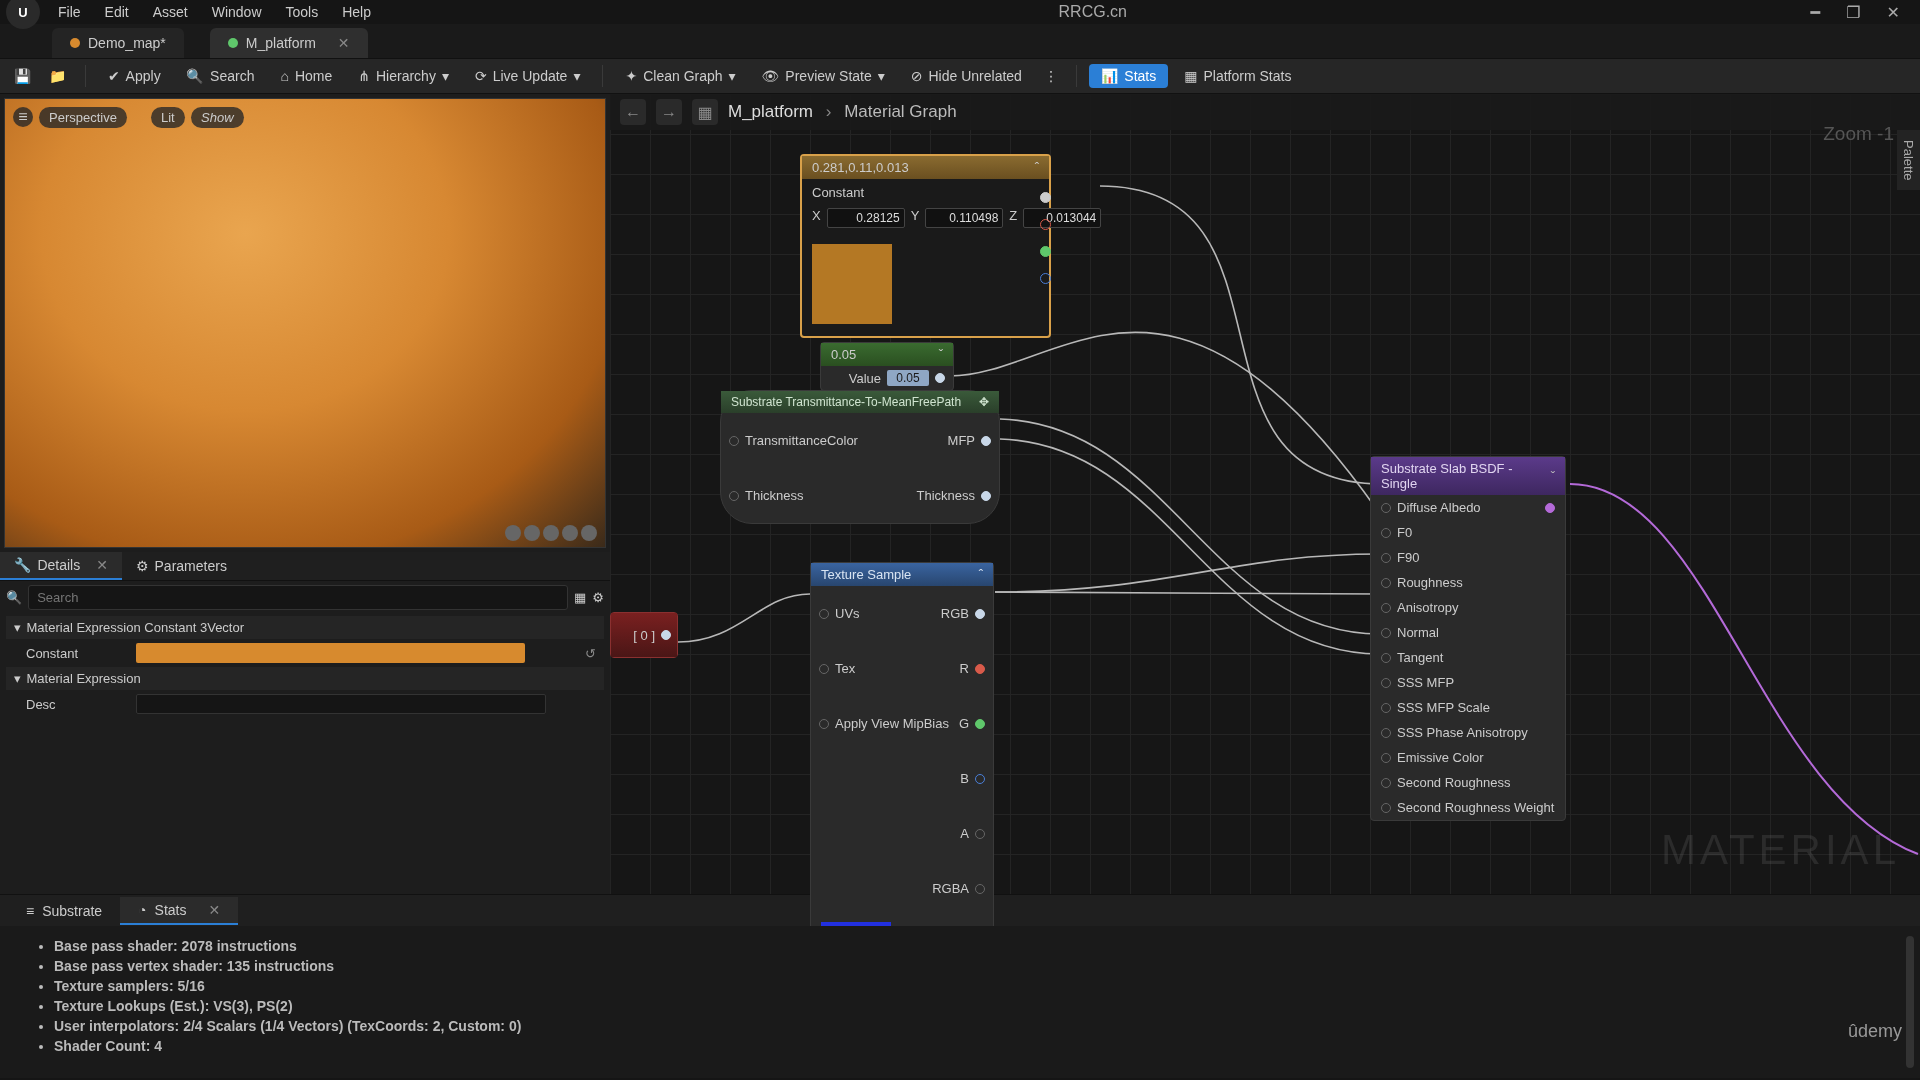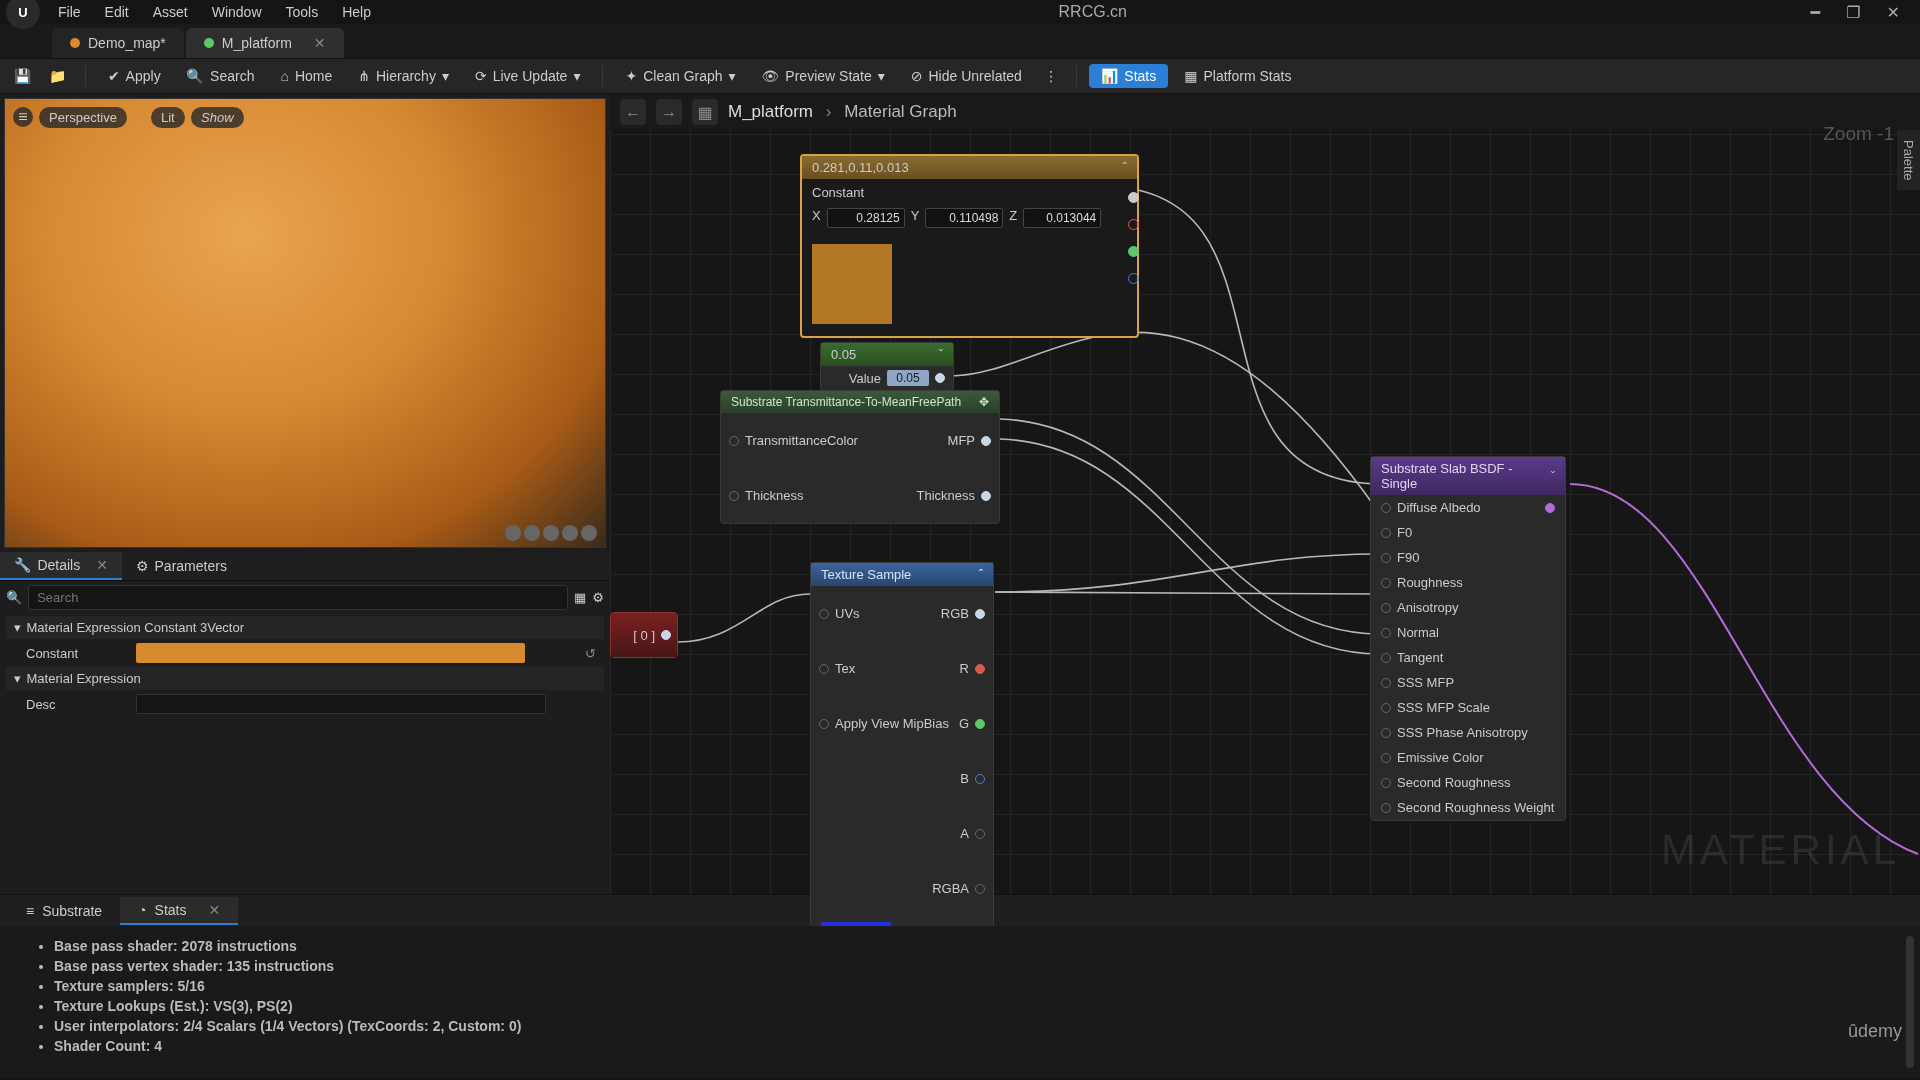--- a/index.html
+++ b/index.html
@@ -4,21 +4,21 @@
 <style>
 * { margin: 0; padding: 0; box-sizing: border-box; font-family: "Segoe UI", Arial, sans-serif; }
 html, body { width: 1920px; height: 1080px; overflow: hidden; background: #1a1a1a; color: #ccc; }
 .titlebar { height: 24px; background: #151515; display: flex; align-items: center; font-size: 14px; }
 .titlebar .logo { width: 34px; height: 34px; margin: 0 6px; background: #2a2a2a; border-radius: 50%; display: flex; align-items: center; justify-content: center; color: #fff; font-weight: bold; font-size: 13px; }
 .titlebar .menu-item { padding: 2px 12px; cursor: pointer; }
 .titlebar .spacer { flex: 1; text-align: center; font-size: 16px; color: #aaa; }
 .window-ctrl { display: flex; gap: 10px; padding-right: 12px; }
 .window-ctrl span { padding: 2px 8px; font-size: 16px; color: #aaa; cursor: pointer; }
 
-.tabbar { height: 34px; background: #1a1a1a; display: flex; align-items: flex-end; padding-left: 52px; }
+.tabbar { height: 34px; background: #1a1a1a; display: flex; align-items: flex-end; padding-left: 52px; gap: 24px; }
 .tab { height: 30px; display: flex; align-items: center; padding: 0 18px; background: #242424; border-radius: 6px 6px 0 0; margin-right: 2px; font-size: 14px; gap: 8px; }
 .tab.active { background: #2f2f2f; }
 .tab .dot { width: 10px; height: 10px; border-radius: 50%; }
 .tab .dot.orange { background: #d78a2e; }
 .tab .dot.green { background: #5fc76b; }
 .tab .close { margin-left: 14px; color: #888; }
 
 .toolbar { height: 36px; background: #262626; display: flex; align-items: center; padding: 0 8px; gap: 6px; border-bottom: 1px solid #111; border-top: 1px solid #111;}
 .toolbar .tbtn { display: flex; align-items: center; gap: 6px; padding: 4px 10px; border-radius: 4px; font-size: 14px; cursor: pointer; }
 .toolbar .tbtn.icon-only { padding: 4px 6px; }
@@ -68,34 +68,34 @@
 .node .pin-left { display: flex; align-items: center; gap: 6px; }
 .node .pin-right { display: flex; align-items: center; gap: 6px; }
 .pin { width: 10px; height: 10px; border-radius: 50%; border: 1px solid #666; }
 .pin.full { background: #c8d7e8; border-color: #c8d7e8; }
 .pin.red { background: #d85a4a; border-color: #d85a4a; }
 .pin.green { background: #5fc76b; border-color: #5fc76b; }
 .pin.blue { background: #4a7fd8; border-color: #4a7fd8; }
 .pin.white { background: #ccc; border-color: #ccc; }
 .pin.hollow { background: transparent; }
 
-.const-node { top: 60px; left: 190px; width: 339px; border: 2px solid #d9a14a; background: #1a1a1a; }
+.const-node { top: 60px; left: 190px; width: 251px; border: 2px solid #d9a14a; background: #1a1a1a; }
 .const-node .node-head { background: linear-gradient(#8a6b30, #6a4f20); }
 .const-node .xyz { display: flex; gap: 6px; padding: 8px 10px; }
 .const-node .xyz input { width: 78px; background: #111; border: 1px solid #444; color: #ddd; padding: 2px 4px; font-size: 12px; text-align: right; border-radius: 2px; }
 .const-node .swatch-big { width: 80px; height: 80px; background: #b47824; margin: 8px 10px 12px; }
 .const-node .side-pins { position: absolute; right: -2px; top: 36px; display: flex; flex-direction: column; gap: 16px; }
 .const-node .side-pins .pin { width: 11px; height: 11px; }
 
 .scalar-node { top: 248px; left: 210px; width: 134px; }
 .scalar-node .node-head { background: linear-gradient(#3a6b30, #2a4f20); }
 .scalar-node .val { display: flex; align-items: center; justify-content: flex-end; gap: 6px; padding: 4px 8px; }
 .scalar-node .val input { width: 42px; background: #8fa7c4; border: none; color: #1a1a1a; padding: 1px 3px; font-size: 12px; text-align: center; border-radius: 2px; }
 
-.mfp-node { top: 296px; left: 110px; width: 280px; }
+.mfp-node { top: 296px; left: 110px; width: 280px; border-radius: 32px; }
 .mfp-node .node-head { background: linear-gradient(#3a5a3a, #2a3f2a); color: #d0e4d0; font-size: 12px; }
 
 .tex-node { top: 468px; left: 200px; width: 184px; }
 .tex-node .node-head { background: linear-gradient(#3a64a0, #28466f); color: #d8e4f2; }
 .tex-node .sw { width: 70px; height: 70px; background: #2230e0; margin: 6px 10px; }
 .tex-node .chev { text-align: center; padding: 2px; color: #999; }
 
 .texcoord-node { top: 518px; left: 0; width: 68px; border: 1px solid #8a3030; }
 .texcoord-node .row { height: 44px; background: linear-gradient(#7a2020, #4a1616); display: flex; align-items: center; justify-content: flex-end; padding: 0 6px; gap: 6px; }
 

